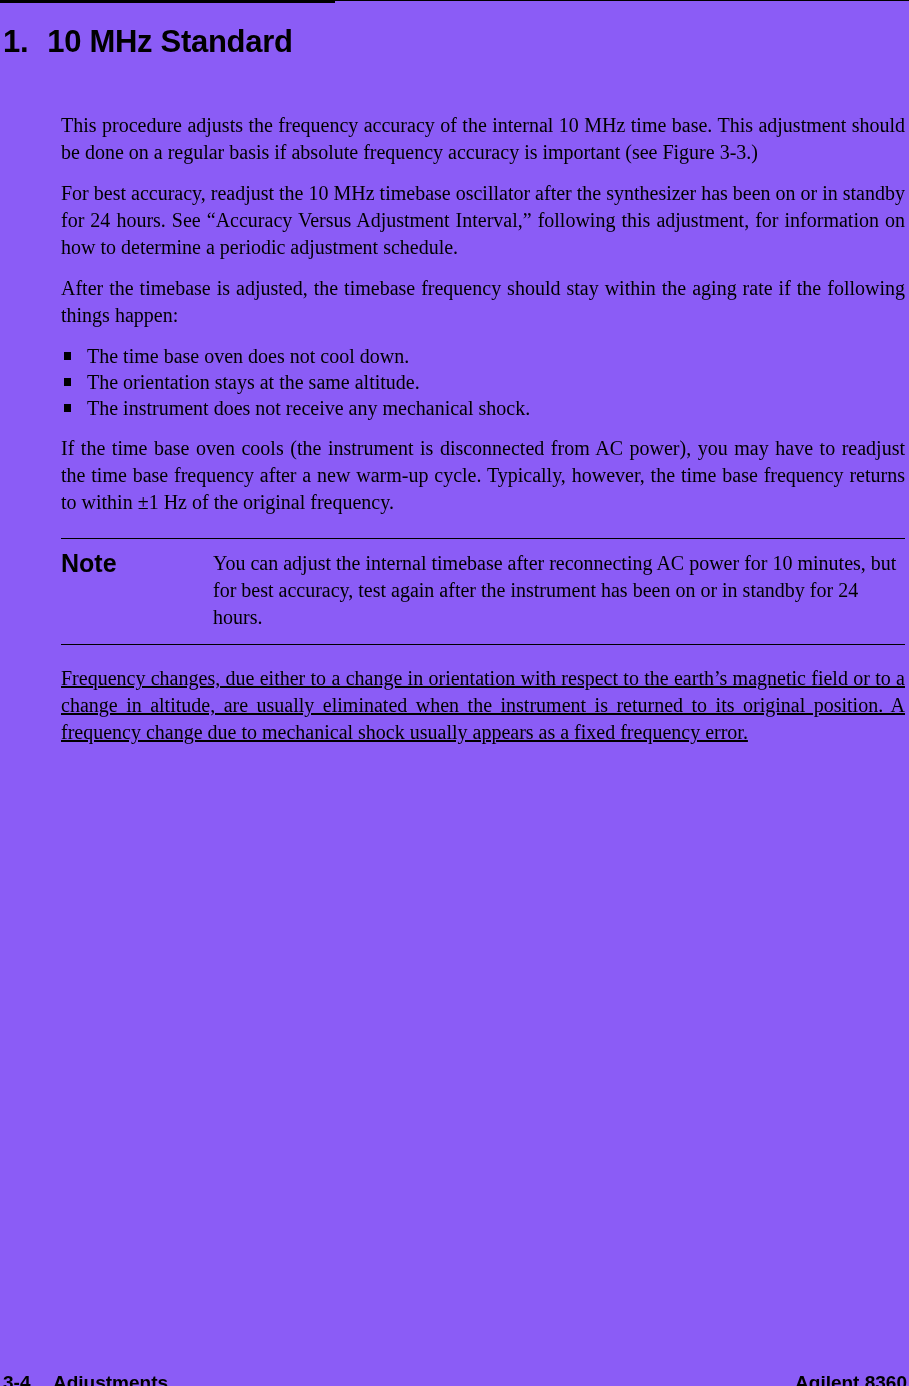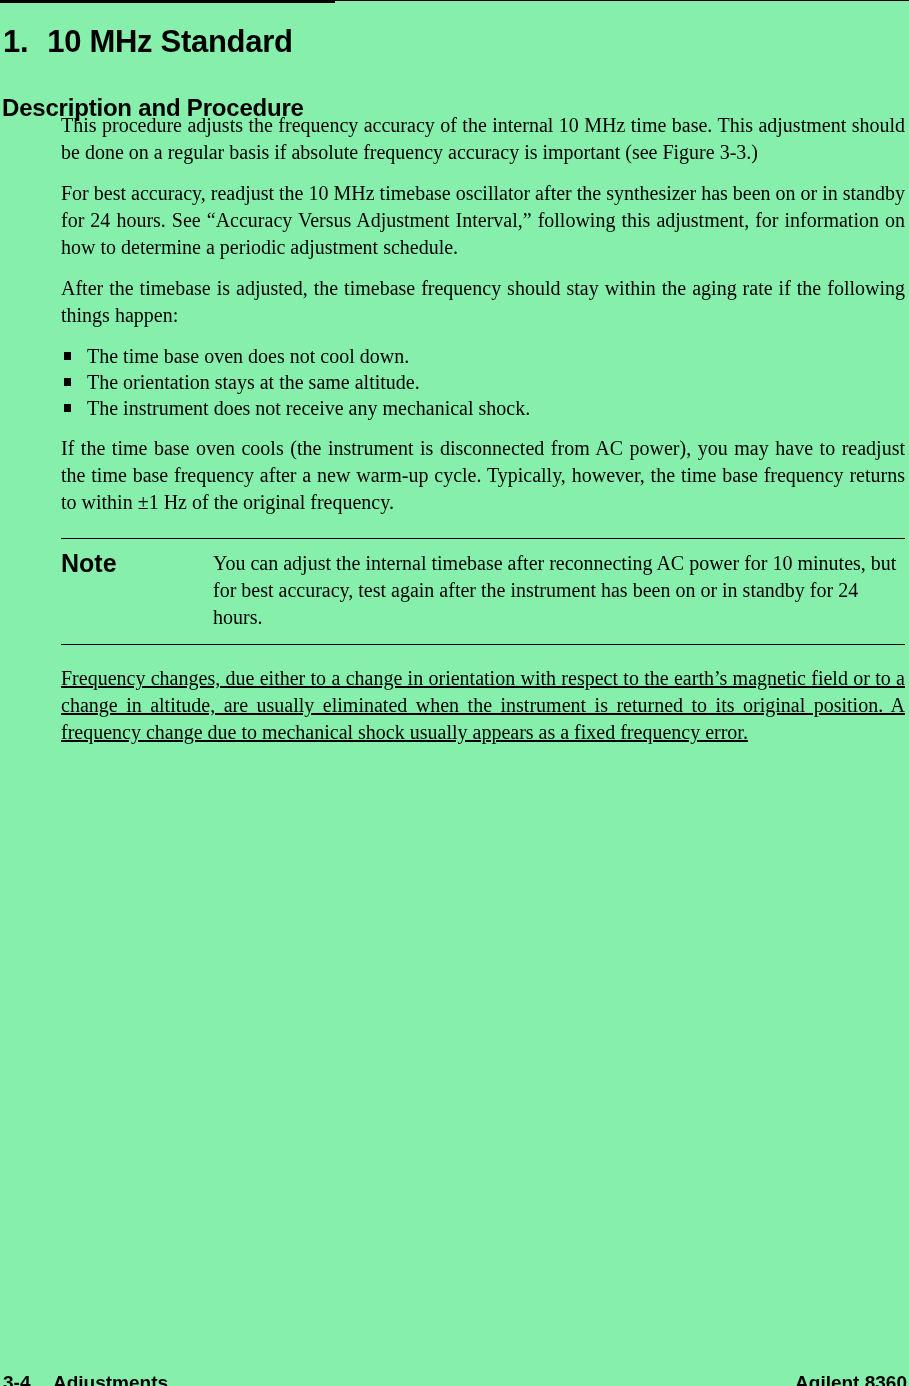--- a/index.html
+++ b/index.html
@@ -1,20 +1,20 @@
 <!DOCTYPE html>
 <html><head>
 <meta charset="utf-8">
 <style>
   html, body { margin: 0; padding: 0; background: #ffffff; }
   .page {
     position: relative;
     width: 909px;
     height: 1386px;
-    background: #86efac;
+    background: #8b5cf6;
     color: #000000;
     font-family: "Liberation Serif", "DejaVu Serif", serif;
     overflow: hidden;
     box-sizing: border-box;
   }
   .top-rule-thick {
     position: absolute; top: 0; left: 0;
     width: 335px; height: 3px; background: #000;
   }
   .top-rule-thin {
@@ -80,21 +80,20 @@
 </head>
 <body>
 
 <div class="page">
 
   <div class="top-rule-thick"></div>
   <div class="top-rule-thin"></div>
 
   <h1 class="chapter-heading"><span class="num">1.</span><span>10 MHz Standard</span></h1>
 
-  <h2 class="section-heading">Description and Procedure</h2>
 
   <div class="content">
 
     <p class="para">This procedure adjusts the frequency accuracy of the internal 10 MHz time base. This adjustment should be done on a regular basis if absolute frequency accuracy is important (see Figure 3-3.)</p>
 
     <p class="para">For best accuracy, readjust the 10 MHz timebase oscillator after the synthesizer has been on or in standby for 24 hours. See “Accuracy Versus Adjustment Interval,” following this adjustment, for information on how to determine a periodic adjustment schedule.</p>
 
     <p class="para">After the timebase is adjusted, the timebase frequency should stay within the aging rate if the following things happen:</p>
 
     <ul class="bullet-list">

